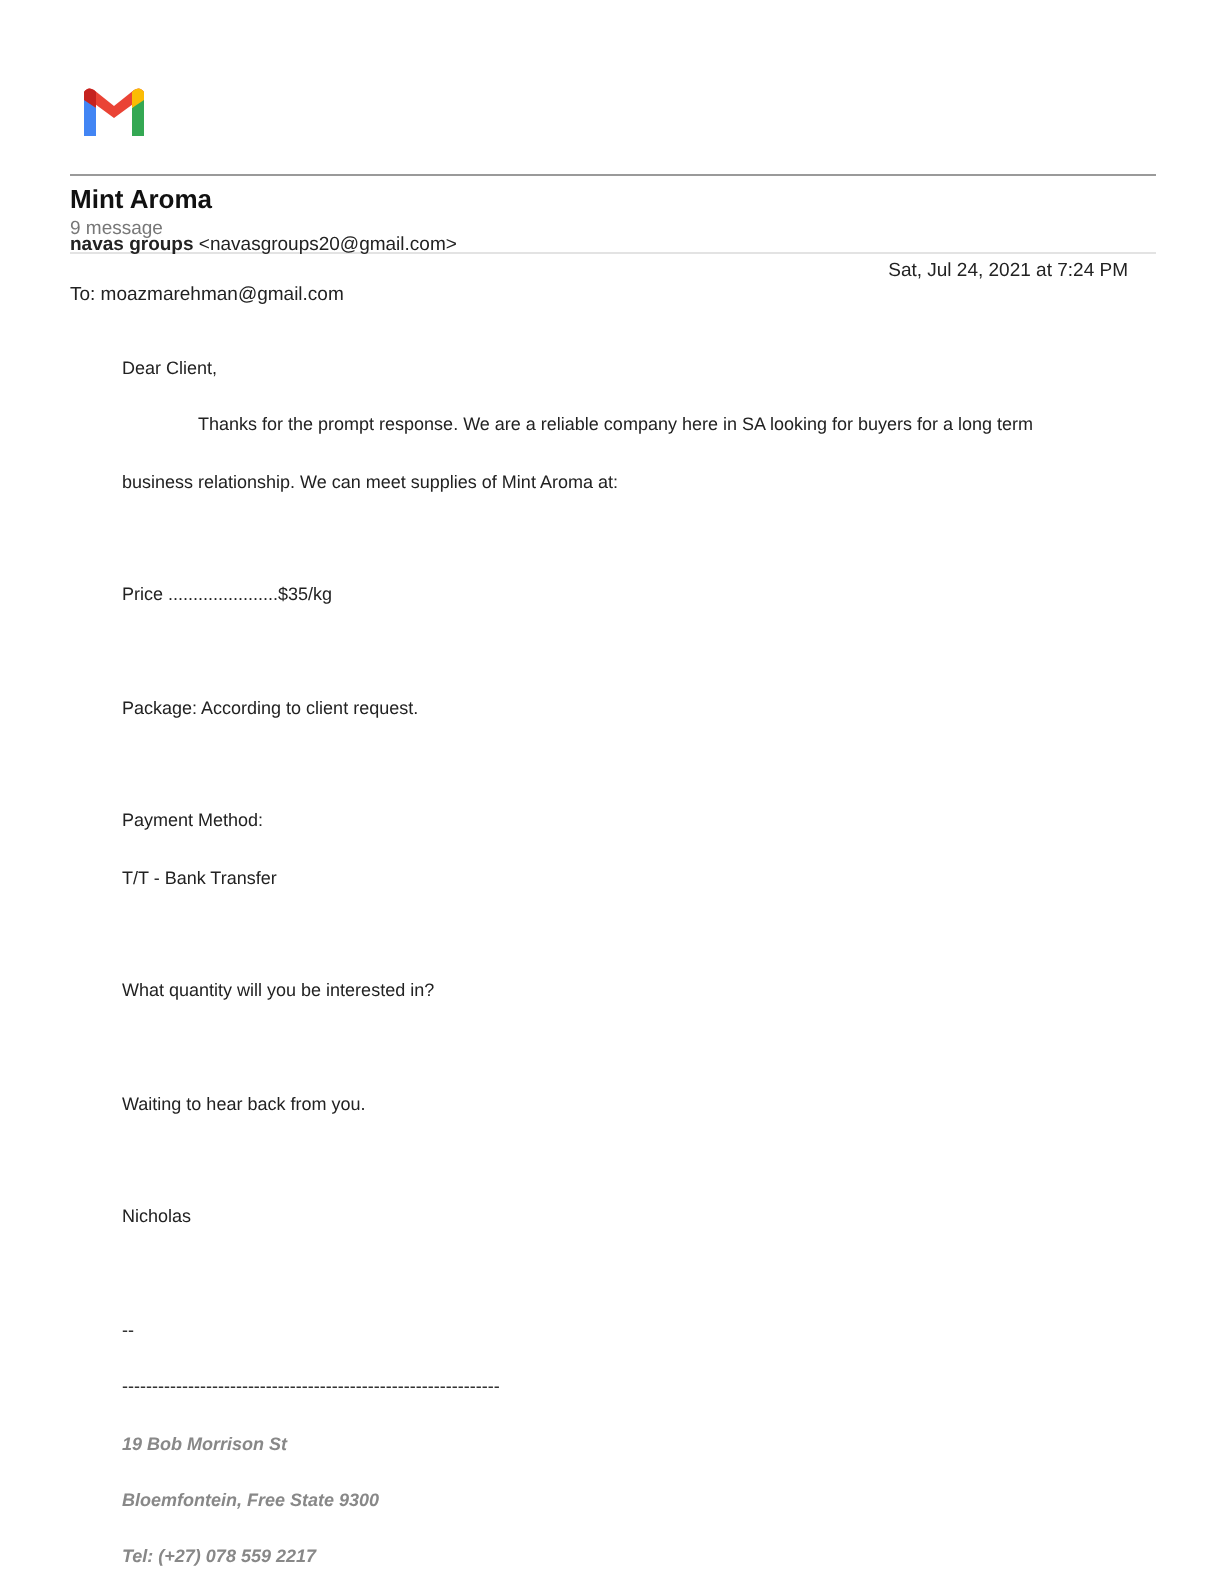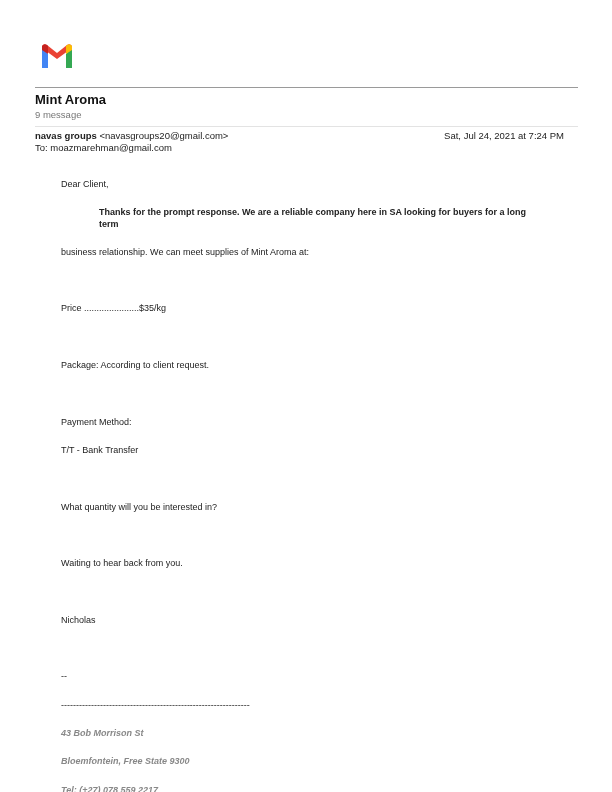--- a/index.html
+++ b/index.html
@@ -5,28 +5,28 @@
     html, body { margin: 0; padding: 0; background: #ffffff; }
     body {
       width: 612px; height: 792px; position: relative; overflow: hidden;
       font-family: "Liberation Sans", sans-serif; color: #222222;
     }
     .logo { position: absolute; left: 40px; top: 42px; width: 34px; height: 28px; }
     .top-rule { position: absolute; left: 35px; top: 87px; width: 543px; height: 1px; background: #9a9a9a; }
     .subject { position: absolute; left: 35px; top: 92px; font-size: 13px; font-weight: bold; color: #111; text-align: right; }
     .count { position: absolute; left: 35px; top: 109px; font-size: 9.5px; color: #777; }
     .sub-rule { position: absolute; left: 35px; top: 126px; width: 543px; height: 1px; background: #e3e3e3; }
-    .from { position: absolute; left: 35px; top: 130px; font-size: 9.5px; color: #222; text-align: right; }
+    .from { position: absolute; left: 35px; top: 117px; font-size: 9.5px; color: #222; text-align: right; }
     .from b { font-weight: bold; }
     .to { position: absolute; left: 35px; top: 142px; font-size: 9.5px; color: #222; }
     .date { position: absolute; right: 48px; top: 130px; font-size: 9.5px; color: #222; }
     .body { position: absolute; left: 44px; top: 162px; width: 500px; font-size: 9px; line-height: 11.3px; color: #222; }
     .body p { margin: 17px; }
     .gap { height: 11.3px; }
-    .indent { padding-left: 38px; font-weight: bold; }
+    .indent { padding-left: 38px; }
     .sig-company { color: #e8131b; font-weight: bold; }
     .sig-line { color: #888; font-style: italic; font-weight: bold; }
   </style>
 </head>
 <body>
 
 <div class="logo">
   <svg width="34" height="28" viewBox="0 0 34 28">
     <path d="M2 6 L2 26 L8 26 L8 12 Z" fill="#4285F4"></path>
     <path d="M26 12 L26 26 L32 26 L32 6 Z" fill="#34A853"></path>
@@ -61,17 +61,17 @@
   <p>T/T - Bank Transfer</p>
   <div class="gap"></div>
   <p>What quantity will you be interested in?</p>
   <div class="gap"></div>
   <p>Waiting to hear back from you.</p>
   <div class="gap"></div>
   <p>Nicholas</p>
   <div class="gap"></div>
   <p>--</p>
   <p>---------------------------------------------------------------</p>
-  <p class="sig-line">43 Bob Morrison St</p>
+  <p class="sig-line">19 Bob Morrison St</p>
   <p class="sig-line">Bloemfontein, Free State 9300</p>
   <p class="sig-line">Tel: (+27) 078 559 2217</p>
   <p class="sig-line">Fax: (+27) 086 439 5981</p>
 </div>
 
 </body></html>

